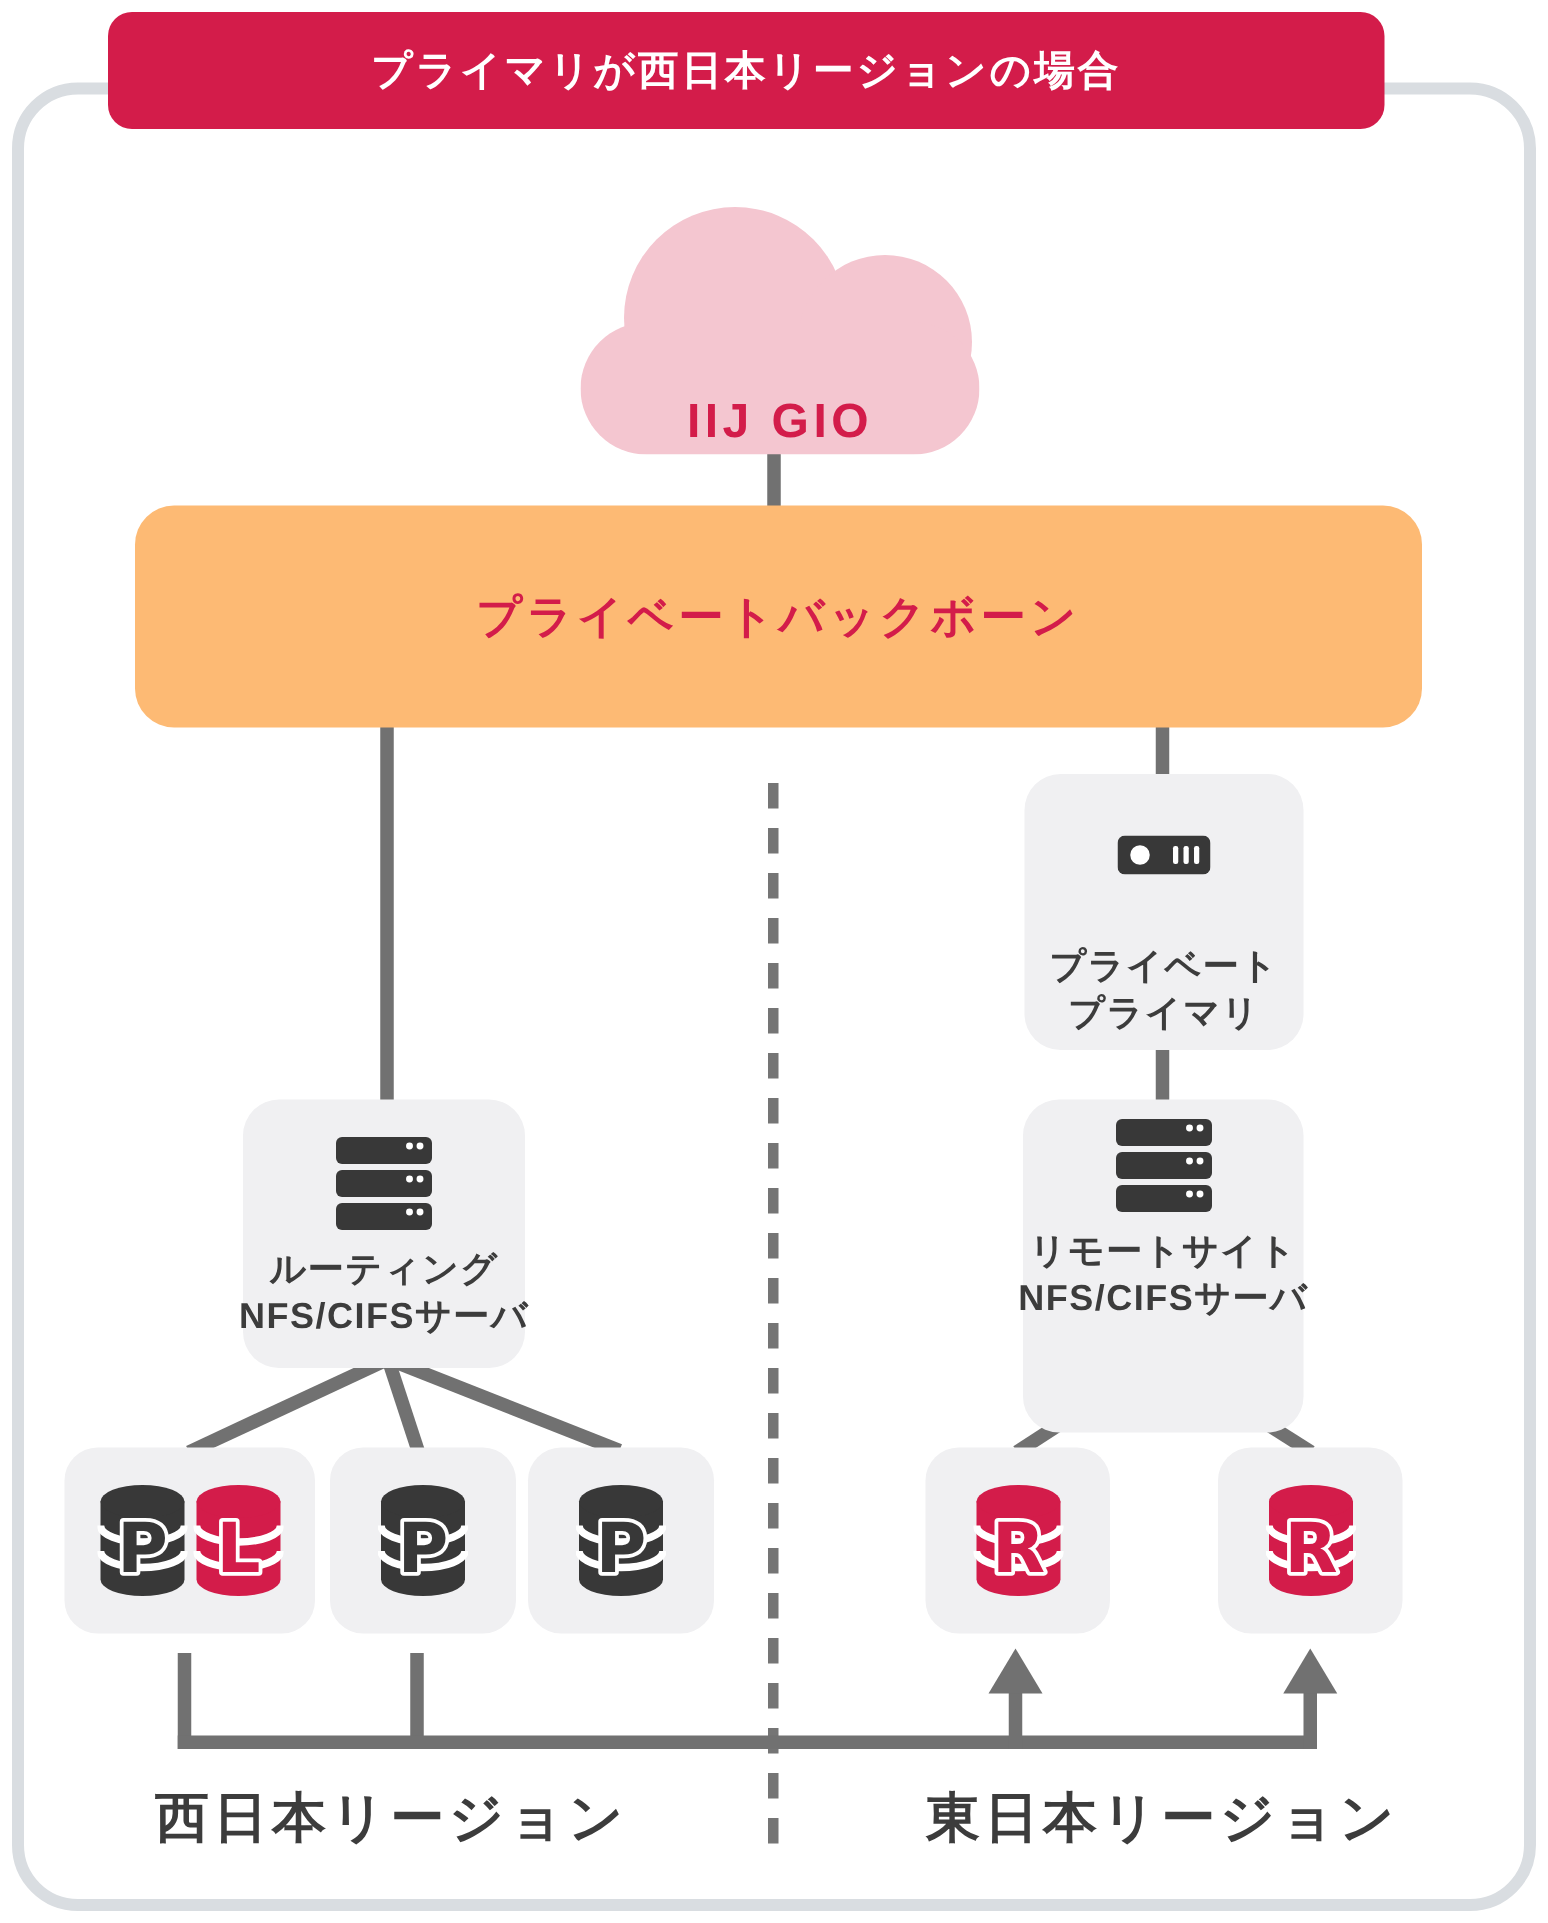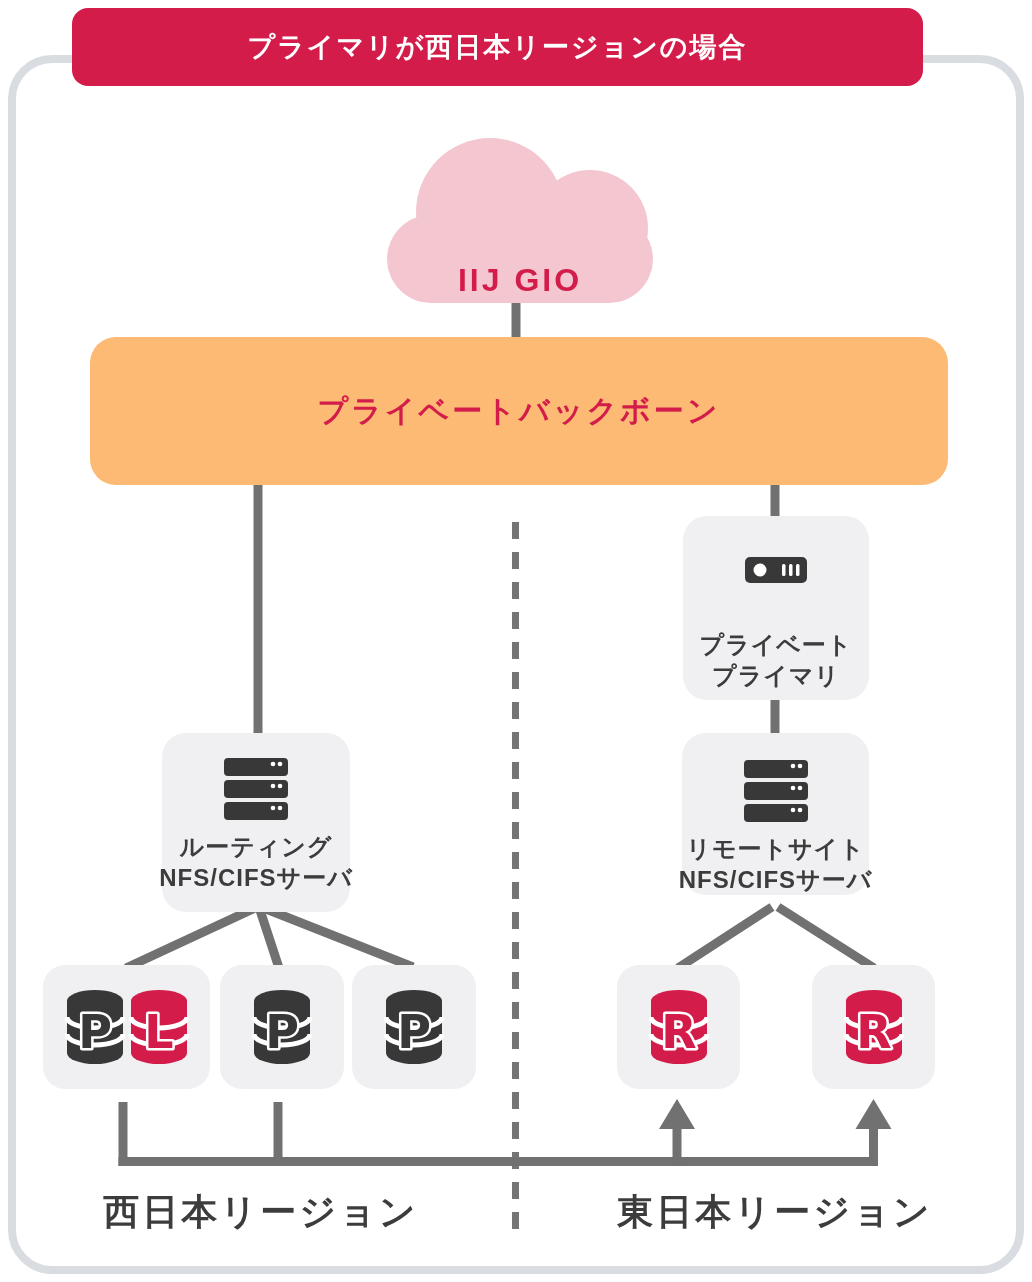--- a/index.html
+++ b/index.html
@@ -27,21 +27,21 @@
             border-radius:26px;display:flex;align-items:center;justify-content:center;}
   .backbone-text{color:#d31c4a;font-size:30px;font-weight:bold;letter-spacing:3px;}
 
   .node{position:absolute;background:#f0f0f2;border-radius:24px;box-sizing:border-box;
         display:flex;flex-direction:column;align-items:center;}
   .node .label{font-size:24px;font-weight:bold;color:#3c3c3c;line-height:31px;text-align:center;
                letter-spacing:1px;white-space:nowrap;}
   .node-routing{left:683px;top:516px;width:186px;height:184px;padding-top:41px;}
   .node-routing .label-wrap{margin-top:46px;}
   .node-primary{left:162px;top:733px;width:188px;height:179px;padding-top:25px;}
-  .node-remote{left:682px;top:733px;width:187px;height:162px;padding-top:27px;}
+  .node-remote{left:682px;top:733px;width:187px;height:222px;padding-top:13px;}
   .server-label{margin-top:11px;}
 
   .dbbox{position:absolute;top:965px;height:124px;background:#f0f0f2;border-radius:22px;
          display:flex;align-items:center;justify-content:center;gap:4px;}
   .db-w1{left:43px;width:167px;}
   .db-w2{left:220px;width:124px;}
   .db-w3{left:352px;width:124px;}
   .db-e1{left:617px;width:123px;}
   .db-e2{left:812px;width:123px;}
 

